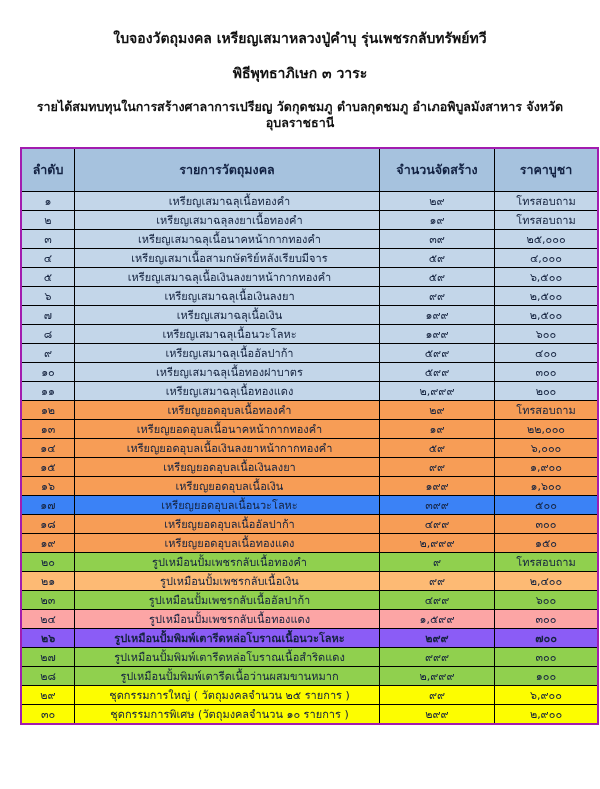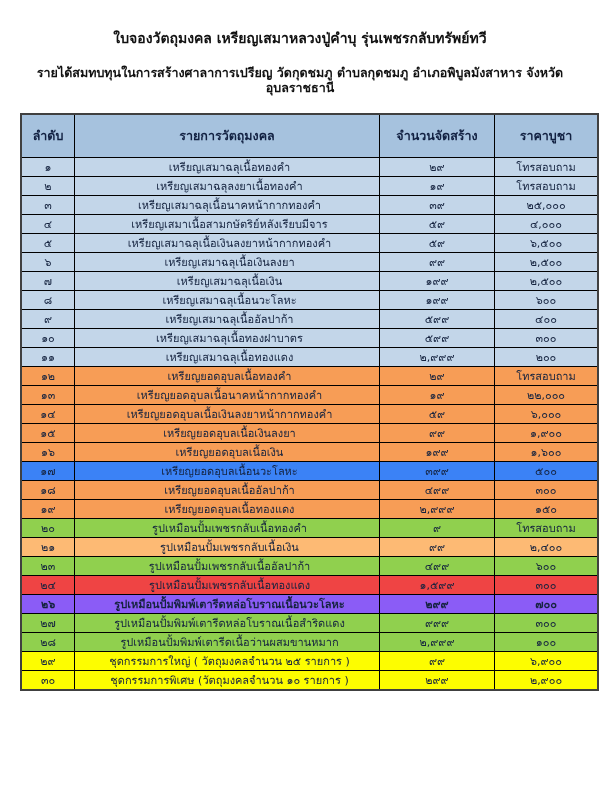--- a/index.html
+++ b/index.html
@@ -20,21 +20,21 @@
   }
   .title-1{ font-size:14px; }
   .title-2{ font-size:14px; }
   .title-3{ font-size:12.5px; }
 
   table.booking{
     border-collapse:collapse;
     table-layout:fixed;
     width:564px;
     margin:14px 0 0 20px;
-    border:2px solid #404040;
+    border:2px solid #a21caf;
   }
   table.booking th, table.booking td{
     border:1px solid #000000;
     overflow:hidden;
     white-space:nowrap;
   }
   thead th{
     height:40px;
     font-size:12.5px;
     font-weight:bold;
@@ -54,20 +54,21 @@
   th.h0{ width:50px; }
   th.h1{ width:302px; }
   th.h2{ width:112px; }
   th.h3{ width:100px; }
 </style>
 </head>
 <body>
 
 <div class="titles">
   <div class="title-line title-1">ใบจองวัตถุมงคล เหรียญเสมาหลวงปู่คำบุ รุ่นเพชรกลับทรัพย์ทวี</div>
+  <div class="title-line title-2">พิธีพุทธาภิเษก ๓  วาระ</div>
   <div class="title-line title-3">รายได้สมทบทุนในการสร้างศาลาการเปรียญ  วัดกุดชมภู  ตำบลกุดชมภู  อำเภอพิบูลมังสาหาร  จังหวัดอุบลราชธานี</div>
 </div>
 
 <table class="booking">
   <thead>
     <tr style="background: rgb(166, 194, 222);">
       <th class="h0">ลำดับ</th>
       <th class="h1">รายการวัตถุมงคล</th>
       <th class="h2">จำนวนจัดสร้าง</th>
       <th class="h3">ราคาบูชา</th>
@@ -199,21 +200,21 @@
         <td class="c1">รูปเหมือนปั้มเพชรกลับเนื้อเงิน</td>
         <td class="c2">๙๙</td>
         <td class="c3">๒,๔๐๐</td>
       </tr>
       <tr style="background: rgb(144, 208, 78);">
         <td class="c0">๒๓</td>
         <td class="c1">รูปเหมือนปั้มเพชรกลับเนื้ออัลปาก้า</td>
         <td class="c2">๔๙๙</td>
         <td class="c3">๖๐๐</td>
       </tr>
-      <tr style="background: #ef4444; margin-top: 16px;">
+      <tr style="background: #fca5a5; margin-top: 16px;">
         <td class="c0">๒๔</td>
         <td class="c1">รูปเหมือนปั้มเพชรกลับเนื้อทองแดง</td>
         <td class="c2">๑,๕๙๙</td>
         <td class="c3">๓๐๐</td>
       </tr>
       <tr style="background: #8b5cf6; font-weight: bold;">
         <td class="c0">๒๖</td>
         <td class="c1">รูปเหมือนปั้มพิมพ์เตารีดหล่อโบราณเนื้อนวะโลหะ</td>
         <td class="c2">๒๙๙</td>
         <td class="c3">๗๐๐</td>

